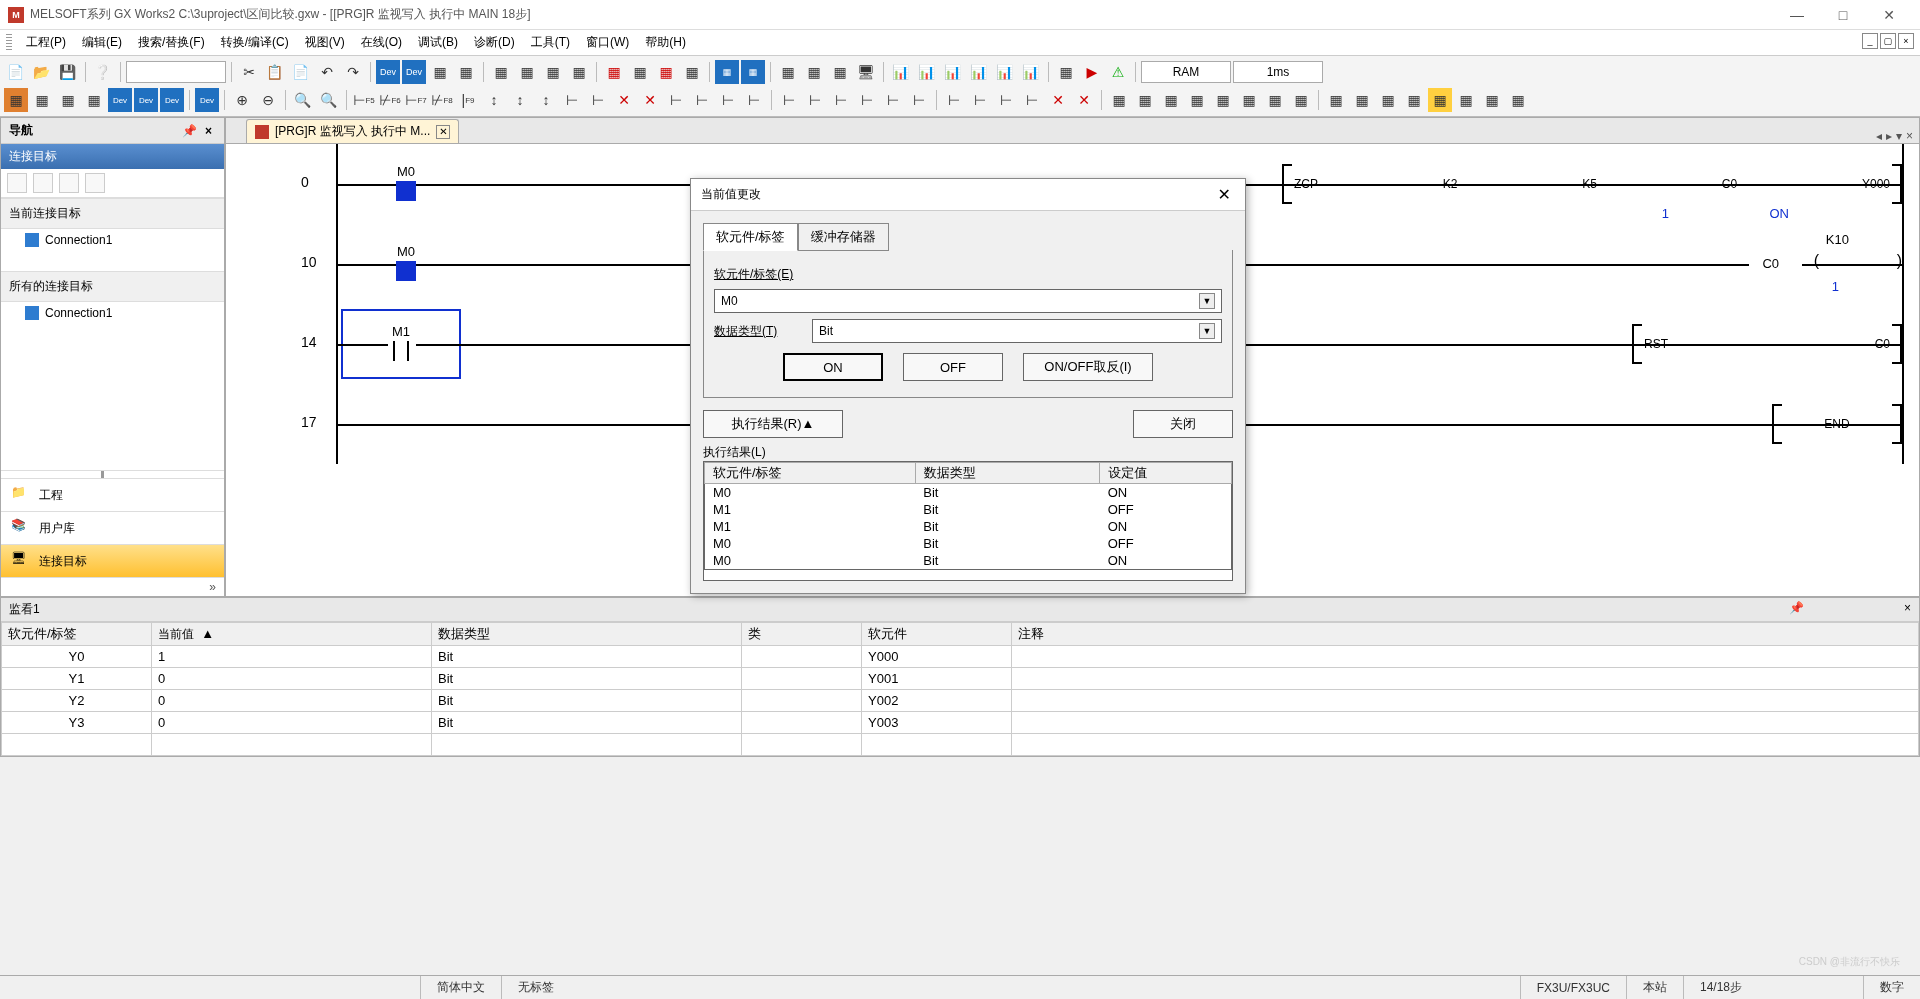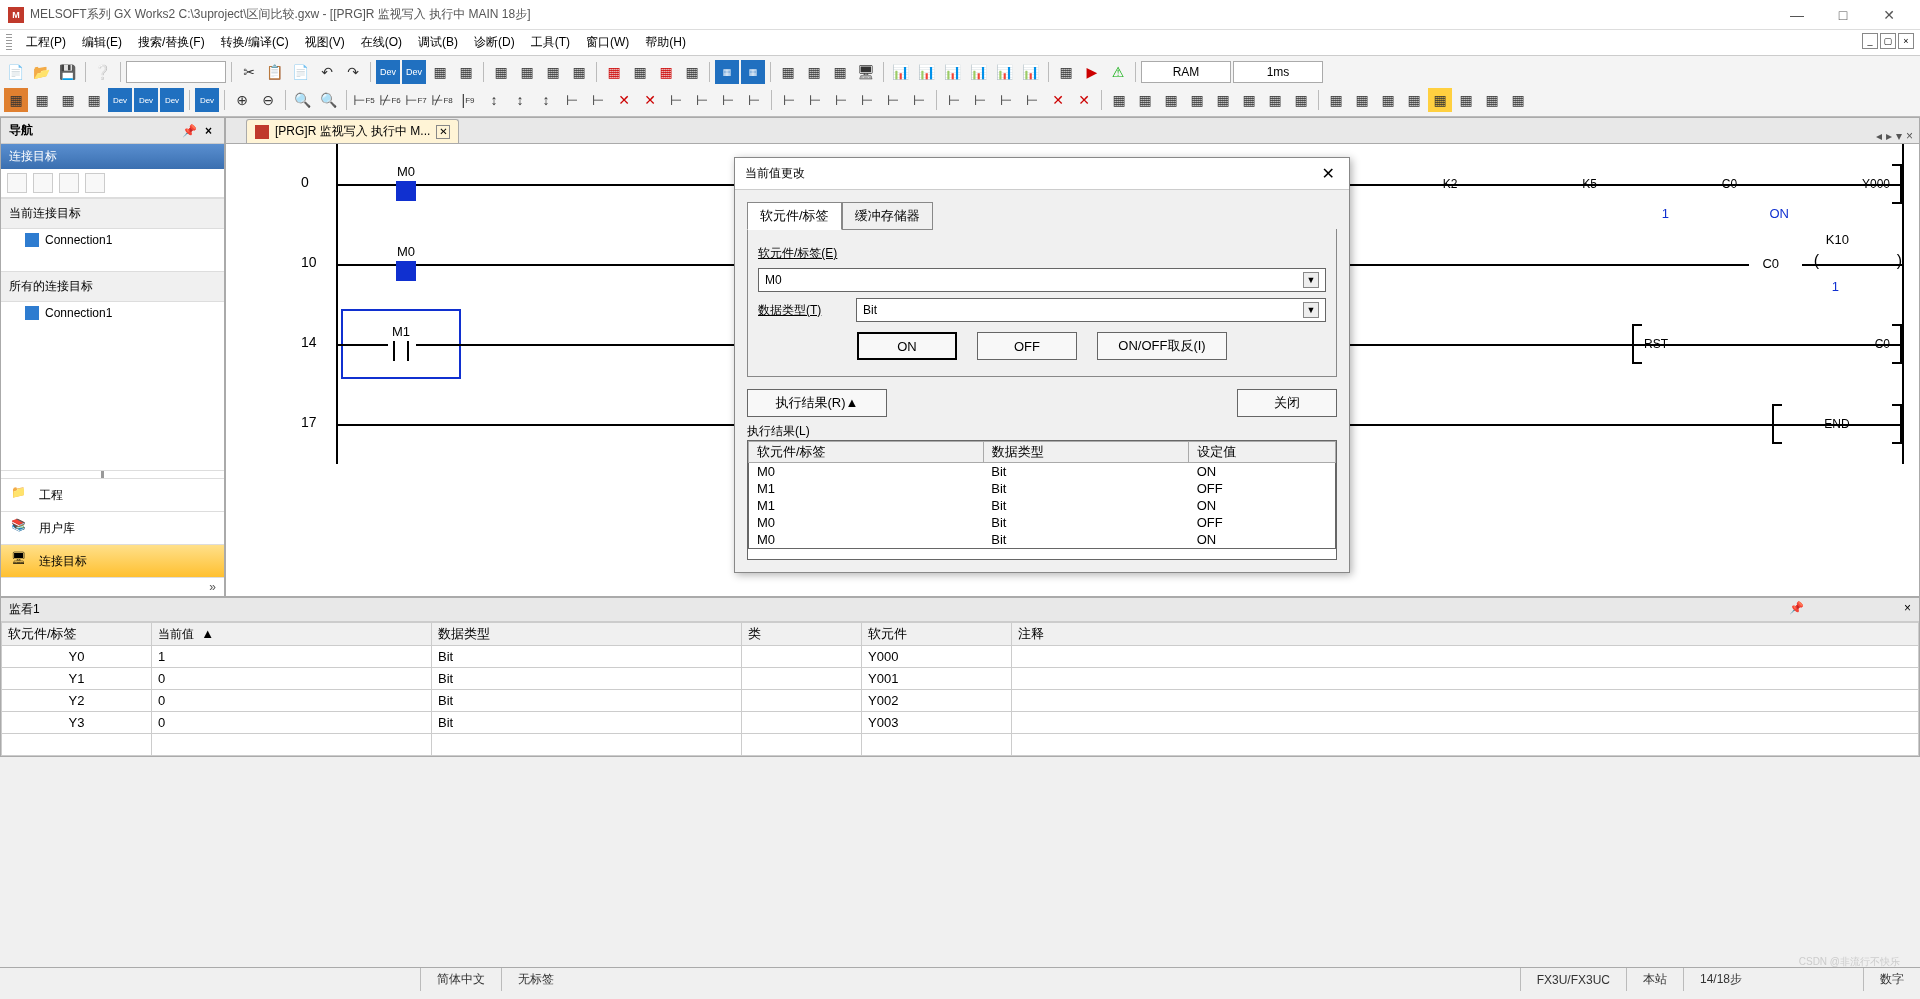--- a/index.html
+++ b/index.html
@@ -68,24 +68,24 @@
 .sel-box { position: absolute; border: 2px solid #1030d0; }
 .val-blue { color: #1030d0; font-size: 13px; }
 
 .watch { border: 1px solid #aaa; background: #fff; }
 .watch-title { background: #e8e8e8; padding: 3px 8px; display: flex; border-bottom: 1px solid #ccc; gap: 48px; }
 .watch-title .sp { flex:1; }
 .watch-grid { width: 100%; border-collapse: collapse; }
 .watch-grid th, .watch-grid td { border: 1px solid #ccc; padding: 2px 6px; text-align: left; height: 22px; font-size: 13px; }
 .watch-grid th { background: #f0f0f0; font-weight: normal; }
 
-.statusbar { height: 24px; background: #f0f0f0; border-top: 1px solid #aaa; display: flex; align-items: center; font-size: 12px; color: #333; position: absolute; bottom: 8px; left: 0; right: 0; }
+.statusbar { height: 24px; background: #f0f0f0; border-top: 1px solid #aaa; display: flex; align-items: center; font-size: 12px; color: #333; position: absolute; bottom: 0; left: 0; right: 0; }
 .statusbar .cell { border-left: 1px solid #bbb; padding: 0 16px; height: 100%; display: flex; align-items: center; }
 
-.dialog { position: absolute; left: 690px; top: 157px; width: 616px; background: #f0f0f0; border: 1px solid #888; box-shadow: 2px 2px 8px rgba(0,0,0,0.3); z-index: 100; margin-left: 44px; }
+.dialog { position: absolute; left: 690px; top: 178px; width: 556px; background: #f0f0f0; border: 1px solid #888; box-shadow: 2px 2px 8px rgba(0,0,0,0.3); z-index: 100; }
 .dlg-title { background: #fff; padding: 6px 10px; display: flex; align-items: center; border-bottom: 1px solid #ccc; font-size: 14px; }
 .dlg-title .sp { flex: 1; }
 .dlg-close { font-size: 16px; padding: 0 4px; }
 .dlg-body { padding: 12px; }
 .dlg-tabs { display: flex; }
 .dlg-tab { padding: 4px 12px; border: 1px solid #888; background: #f0f0f0; font-size: 13px; }
 .dlg-tab.active { background: #fff; border-bottom: 1px solid #fff; position: relative; z-index: 1; }
 .dlg-row { display: flex; align-items: center; margin: 6px 0; gap: 8px; }
 .dlg-row label { display: inline-block; text-decoration: underline; }
 .dlg-combo { flex: 1; height: 24px; border: 1px solid #666; background: #fff; padding: 0 6px; display: flex; align-items: center; }

